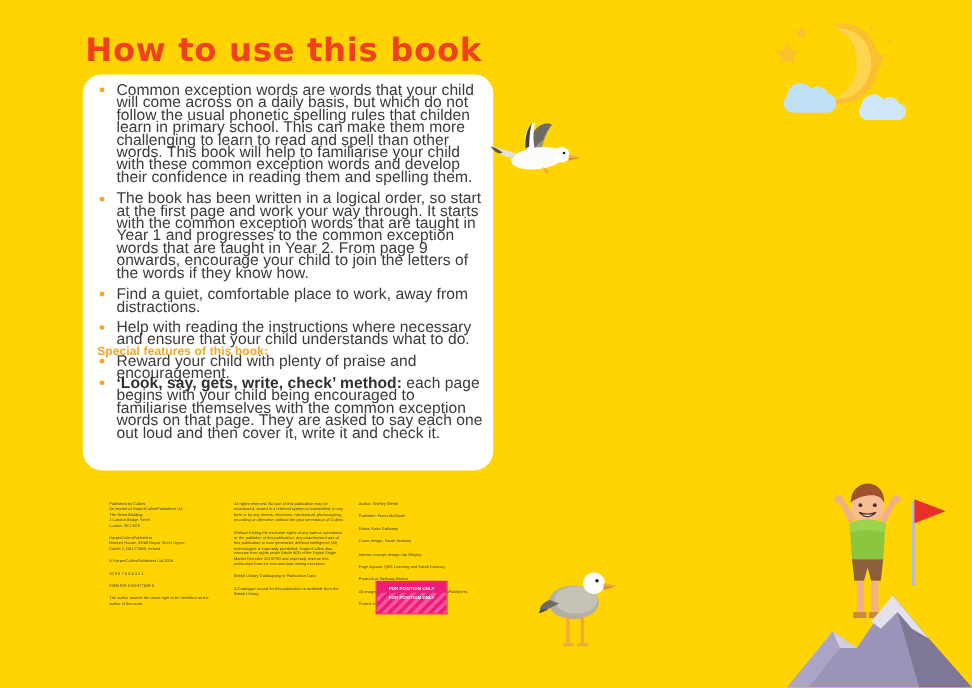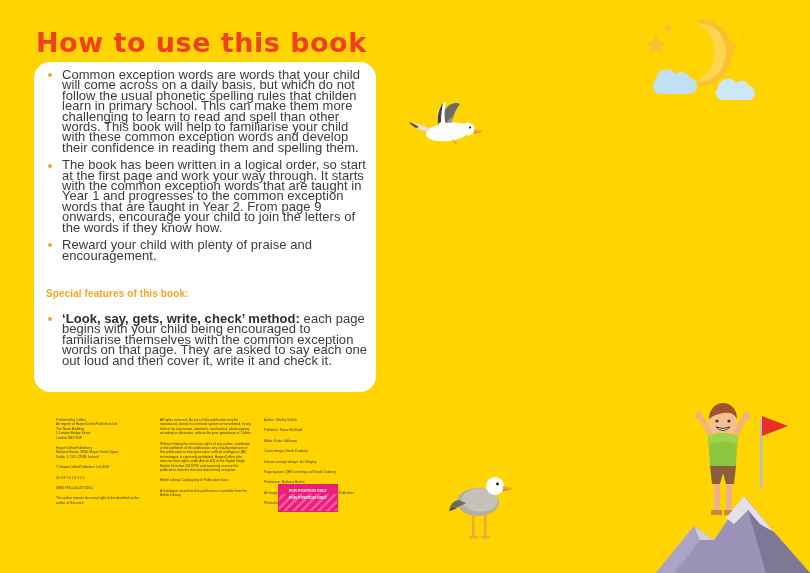--- a/index.html
+++ b/index.html
@@ -3,21 +3,21 @@
 <meta charset="utf-8">
 <title>How to use this book / Contents</title>
 <style>
   html,body{margin:0;padding:0;}
   body{
     width:810px;height:573px;overflow:hidden;
     background:#FFD400;
     font-family:"Liberation Sans", sans-serif;
     position:relative;
   }
-  .spread{position:absolute;inset:0;display:flex;}
+  .spread{position:absolute;inset:0;display:flex;margin-left:35px;}
   .page{position:relative;width:405px;height:573px;overflow:hidden;}
 
   
   .head{
     position:absolute;
     font-family:"DejaVu Sans", sans-serif;
     font-weight:700;
     font-size:27px;
     color:#F0411E;
     letter-spacing:.5px;
@@ -101,20 +101,22 @@
 
   <div class="page">
 
     <div class="head head-left">How to use this book</div>
 
     <div class="card card-left"></div>
 
     <div class="bullets">
         <div class="bullet">Common exception words are words that your child will come across on a daily basis, but which do not follow the usual phonetic spelling rules that childen learn in primary school. This can make them more challenging to learn to read and spell than other words. This book will help to familiarise your child with these common exception words and develop their confidence in reading them and spelling them.</div>
         <div class="bullet">The book has been written in a logical order, so start at the first page and work your way through. It starts with the common exception words that are taught in Year 1 and progresses to the common exception words that are taught in Year 2. From page 9 onwards, encourage your child to join the letters of the words if they know how.</div>
+        <div class="bullet">Find a quiet, comfortable place to work, away from distractions.</div>
+        <div class="bullet">Help with reading the instructions where necessary and ensure that your child understands what to do.</div>
         <div class="bullet">Reward your child with plenty of praise and encouragement.</div>
       </div>
 
     <div class="special-title">Special features of this book:</div>
 
     <div class="special">
         <div class="bullet"><b>‘Look, say, gets, write, check’ method:</b><span> each page begins with your child being encouraged to familiarise themselves with the common exception words on that page. They are asked to say each one out loud and then cover it, write it and check it.</span></div>
       </div>
 
     <div class="imprint">

